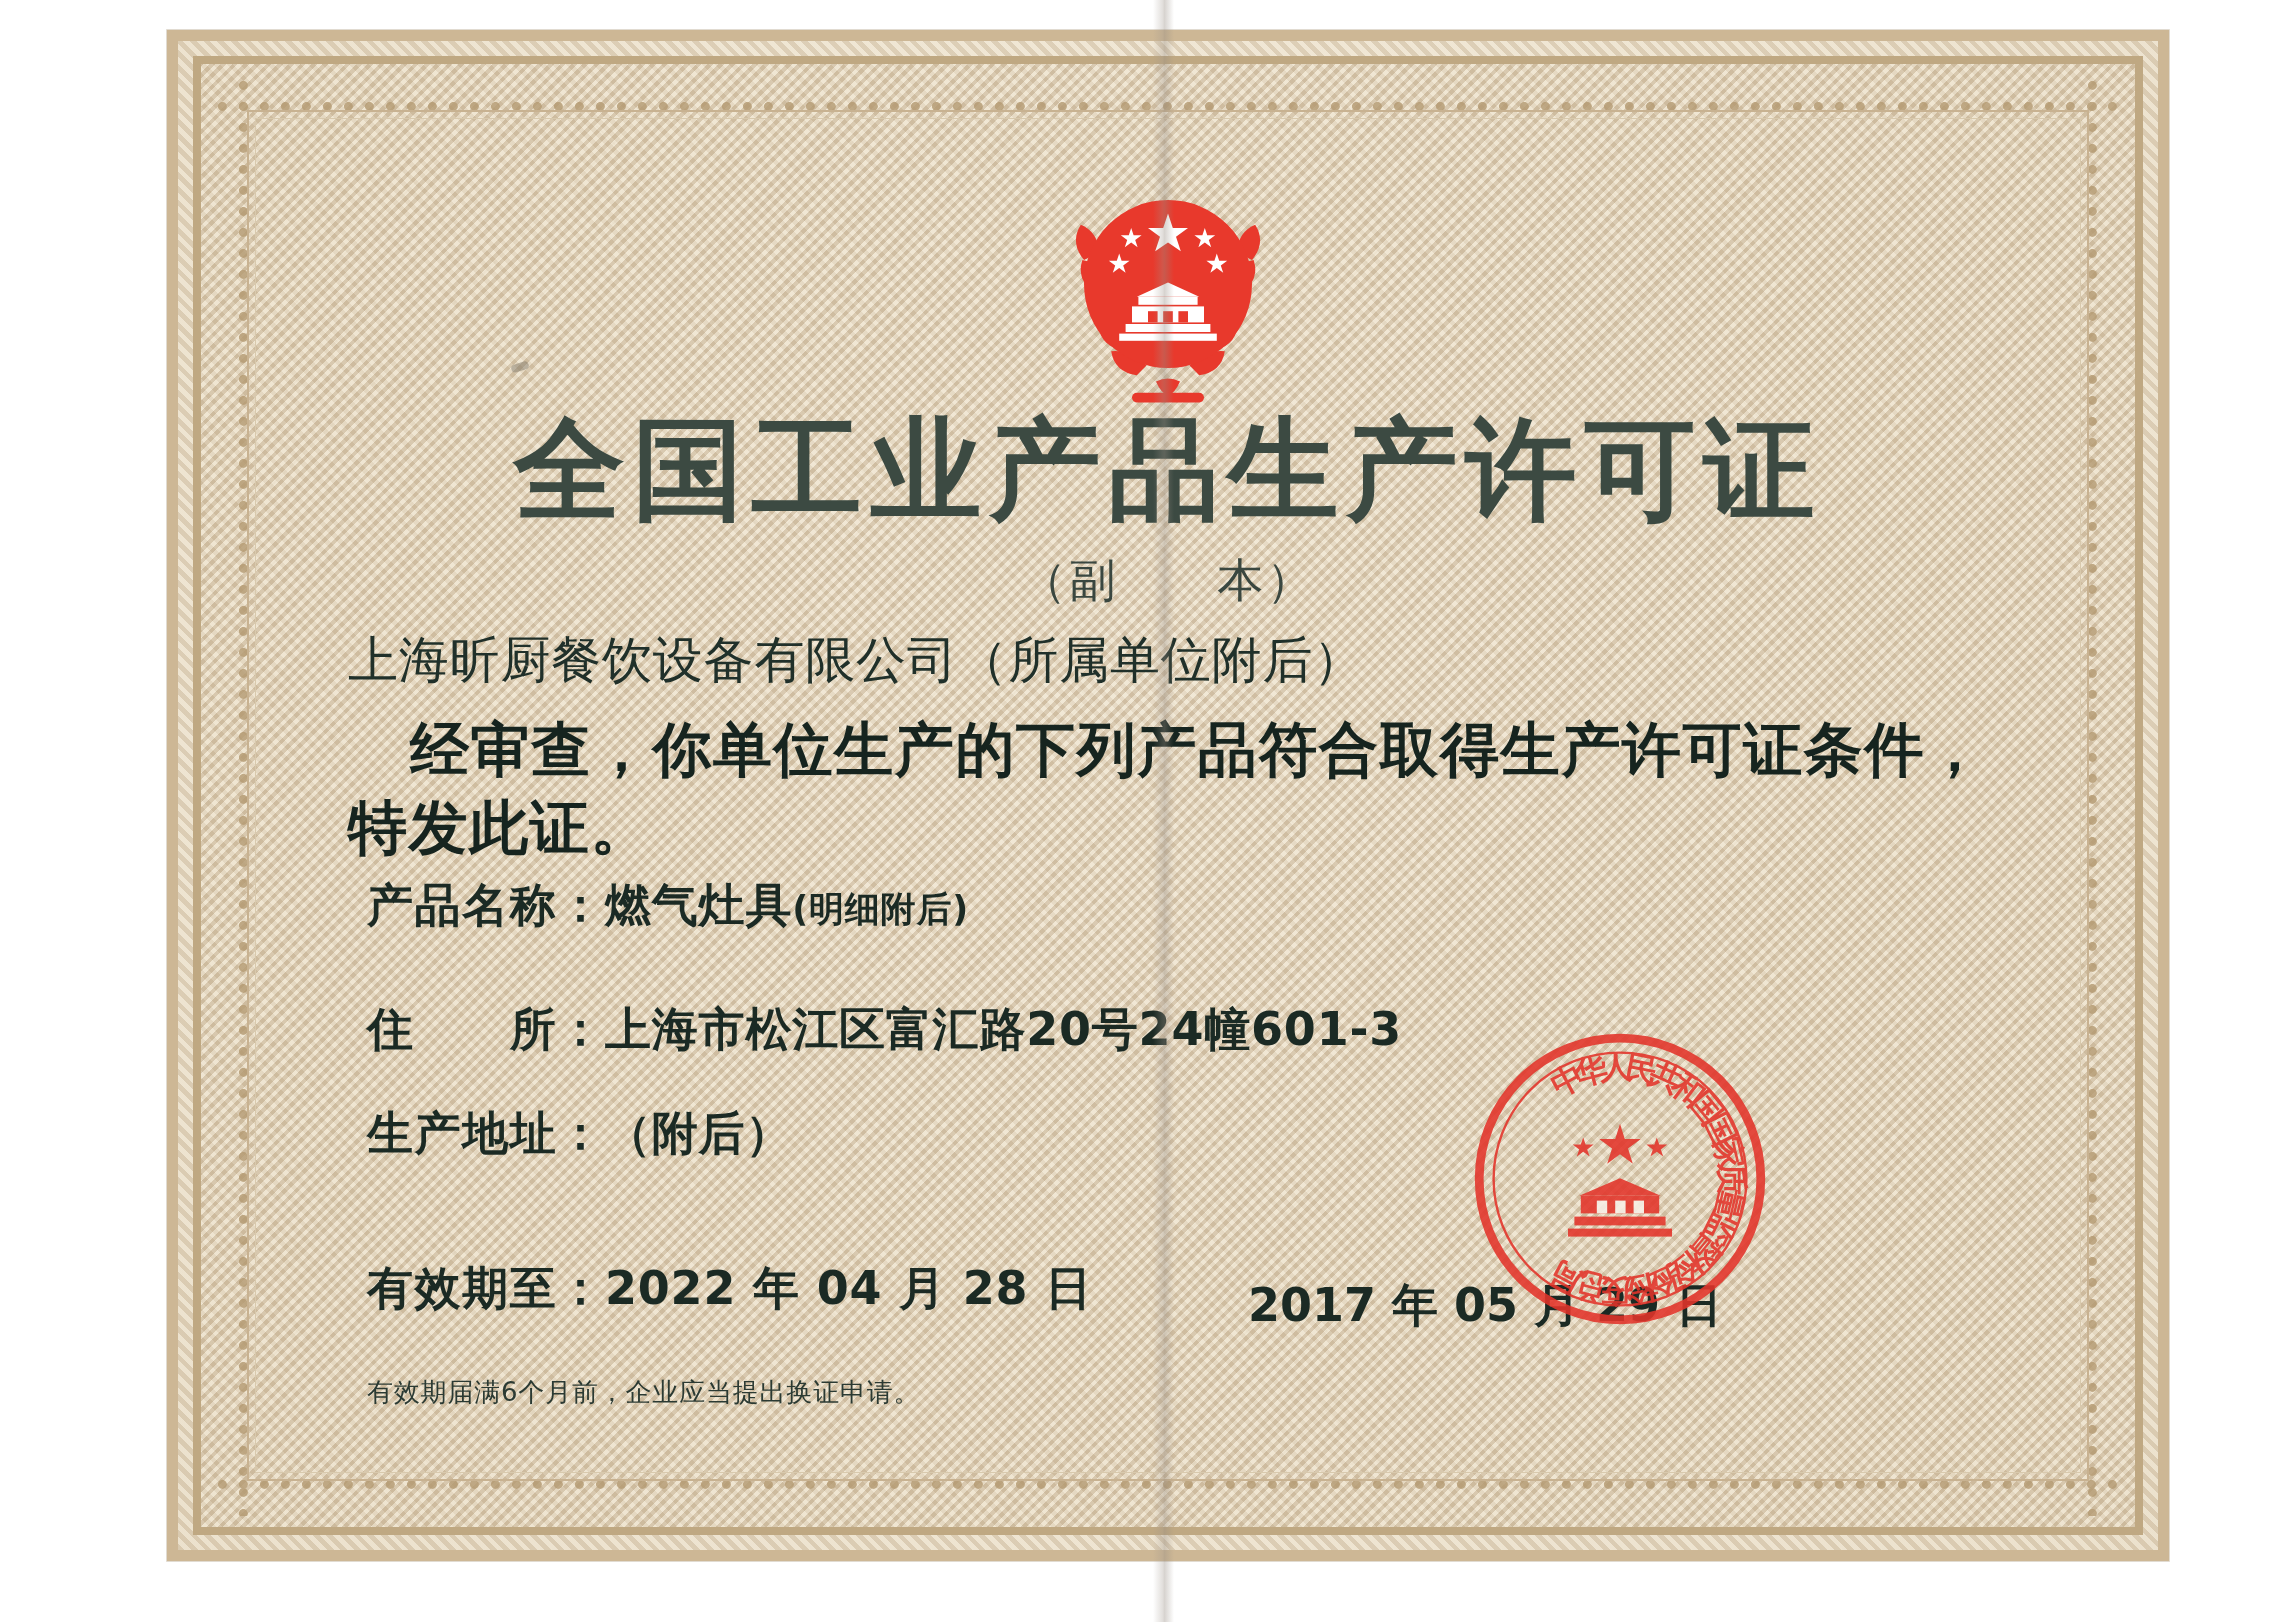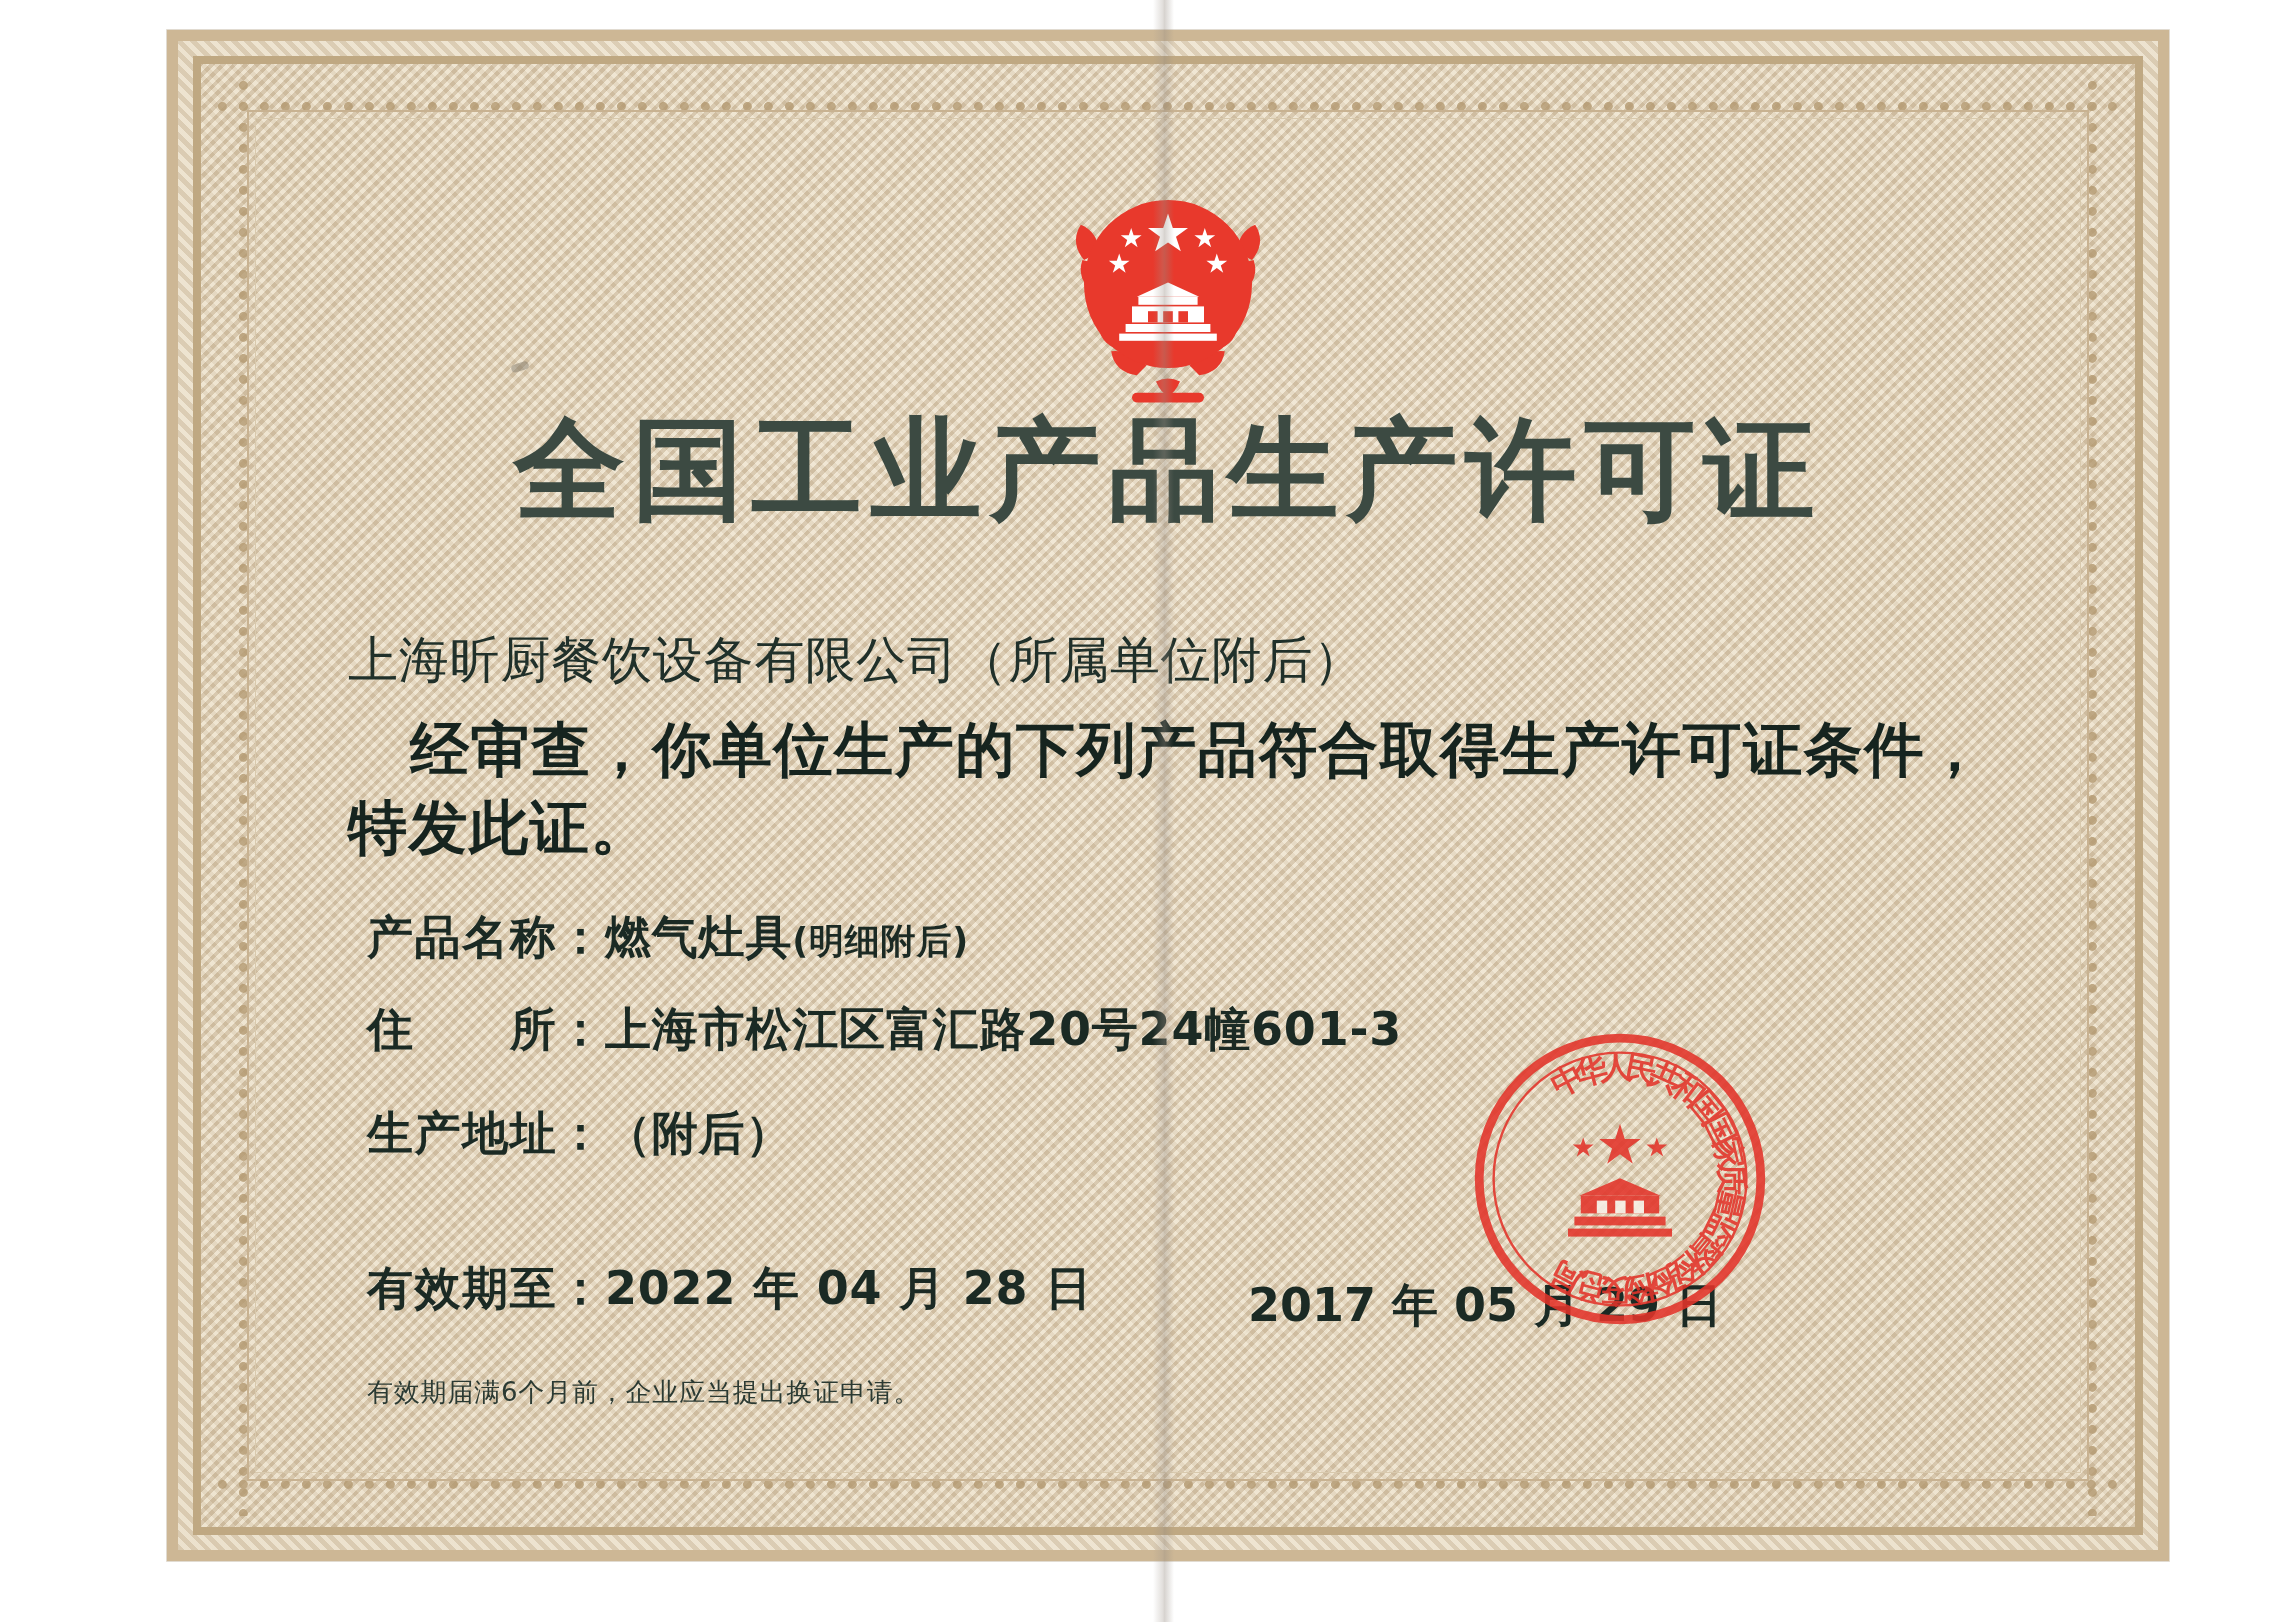--- a/index.html
+++ b/index.html
@@ -189,21 +189,21 @@
   .field .lbl {
     font-weight: 700;
     letter-spacing: 1.6px;
   }
   .field .val {
     font-weight: 700;
     letter-spacing: 0.8px;
   }
   .small-suffix { font-size: 35px; }
 
-  .row-product { top: 749px; margin-top: 32px; }
+  .row-product { top: 749px; }
   .row-address { top: 873px; }
   .row-factory { top: 965px; margin-top: 12px; }
   .row-certno  { top: 1057px; }
   .row-valid   { top: 1132px; }
 
   
   .issue-date {
     position: absolute;
     top: 1149px;
     left: 969px;
@@ -318,20 +318,21 @@
             <polygon points="165,62 171,80 190,80 175,91 181,109 165,98 149,109 155,91 140,80 159,80"></polygon>
             <polygon points="211,80 214,89 224,89 216,95 219,104 211,98 203,104 206,95 198,89 208,89"></polygon>
             <polygon points="119,80 122,89 132,89 124,95 127,104 119,98 111,104 114,95 106,89 116,89"></polygon>
             <polygon points="226,112 229,121 239,121 231,127 234,136 226,130 218,136 221,127 213,121 223,121"></polygon>
             <polygon points="104,112 107,121 117,121 109,127 112,136 104,130 96,136 99,127 91,121 101,121"></polygon>
           </g>
         </svg>
       </div>
 
       <div class="title">全国工业产品生产许可证</div>
+      <div class="subtitle">（副　　本）</div>
 
       <div class="company">上海昕厨餐饮设备有限公司（所属单位附后）</div>
 
       <div class="statement">经审查，你单位生产的下列产品符合取得生产许可证条件，特发此证。</div>
 
       <div class="field row-product">
         <span class="lbl">产品名称：</span><span class="val">燃气灶具</span><span class="val small-suffix">(明细附后)</span>
       </div>
 
       <div class="field row-address">

